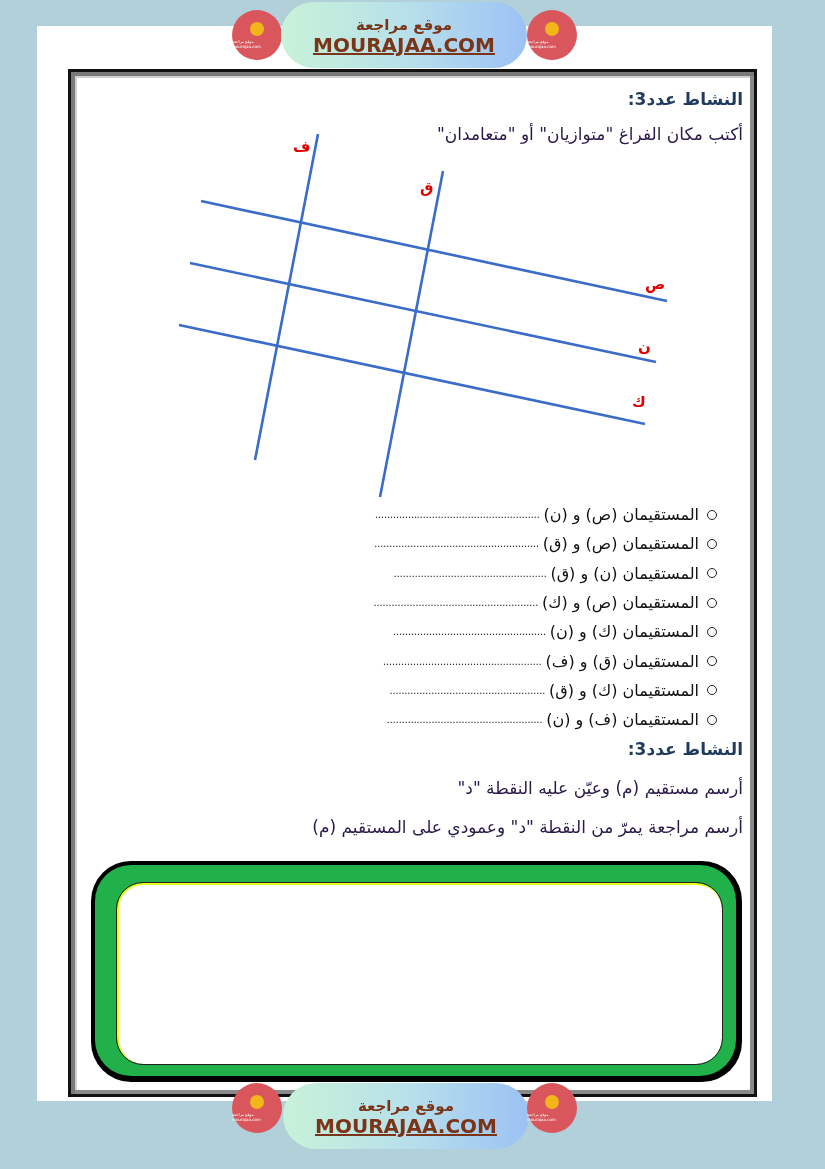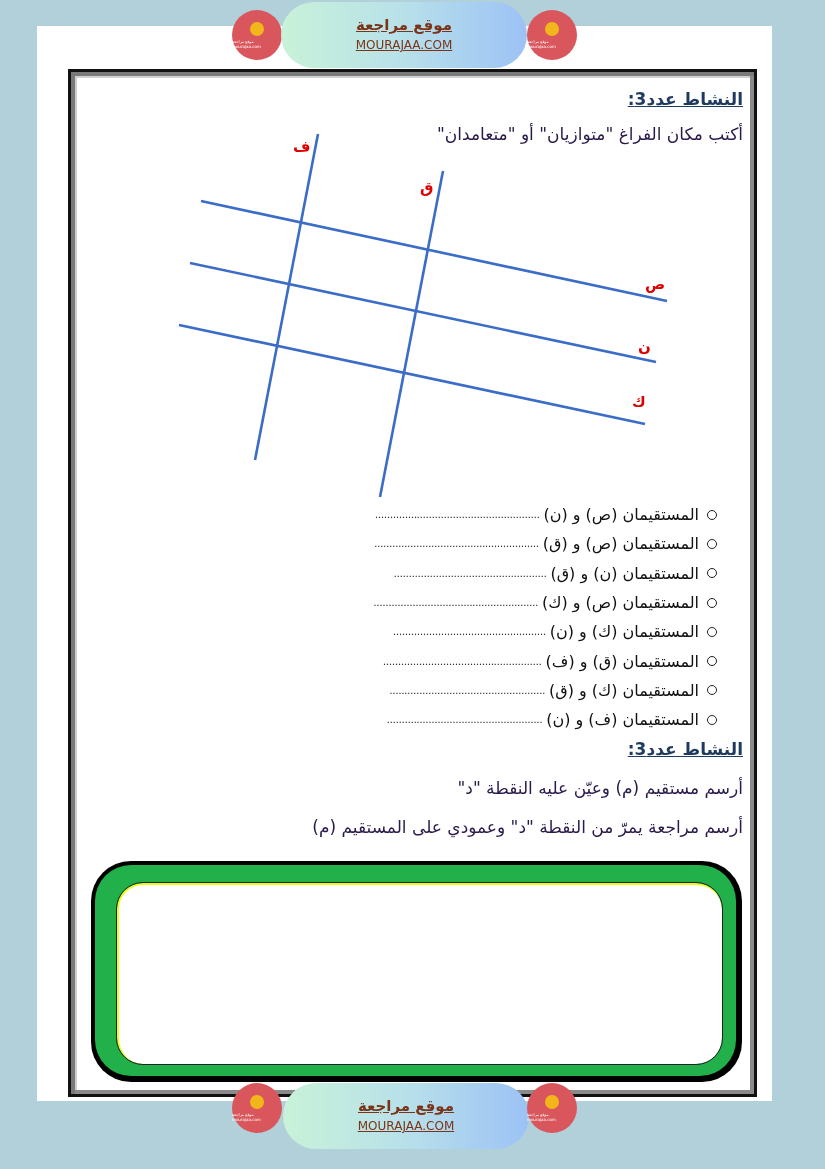--- a/index.html
+++ b/index.html
@@ -13,21 +13,21 @@
     background: #ffffff;
   }
   .frame {
     position: absolute; left: 68px; top: 69px; width: 689px; height: 1028px;
     border: 3px solid #111;
     box-shadow: inset 4px 4px 0 #7a7a7a, inset -4px -4px 0 #8a8a8a, inset 6px 6px 0 #d0d0d0;
     background: #fff;
   }
   .rtl { direction: rtl; position: absolute; font-family: "DejaVu Sans", sans-serif; }
   .heading {
-    right: 82px; font-size: 17px; font-weight: bold; color: #1f3a5f; text-decoration: underline;
+    right: 82px; font-size: 17px; font-weight: bold; color: #1f3a5f;
   }
   .instr { right: 82px; font-size: 17px; color: #2a1a4a; }
   .line-label { position: absolute; font-size: 15px; font-weight: bold; color: #e00000; font-family: "DejaVu Sans", sans-serif; }
   .items { position: absolute; right: 108px; top: 500px; width: 400px; }
   .item {
     direction: rtl; display: flex; align-items: center; height: 29.3px;
     font-size: 16px; color: #111;
   }
   .bullet {
     width: 10px; height: 10px; border: 1.2px solid #222; border-radius: 50%;
@@ -52,22 +52,22 @@
     position: absolute; width: 50px; height: 50px; border-radius: 50%;
     background: #d9575c; display: flex; flex-direction: column; align-items: center; justify-content: center;
   }
   .badge .sun { width: 14px; height: 14px; border-radius: 50%; background: #f2b61a; margin-bottom: 3px; }
   .badge .tiny { font-size: 4px; color: #fff; line-height: 5px; }
   .brand {
     position: absolute; width: 246px; height: 66px; border-radius: 33px;
     background: linear-gradient(90deg, #c8f2d8 0%, #b8e0ea 50%, #9cc2f5 100%);
     display: flex; flex-direction: column; align-items: center; justify-content: center;
   }
-  .brand .ar { font-size: 15px; font-weight: bold; color: #7a3418; text-decoration: underline; direction: rtl; line-height: 20px; }
-  .brand .en { font-size: 12px; font-weight: normal; color: #7a3418; text-decoration: underline; line-height: 20px; font-family: "DejaVu Sans", sans-serif; text-align: center; }
+  .brand .ar { font-size: 15px; font-weight: bold; color: #7a3418; direction: rtl; line-height: 20px; }
+  .brand .en { font-size: 20px; font-weight: bold; color: #7a3418; text-decoration: underline; line-height: 20px; font-family: "DejaVu Sans", sans-serif; text-align: center; }
 </style>
 </head>
 <body>
 
 <div class="page"></div>
 <div class="frame"></div>
 
 <div class="badge" style="left:232px; top:10px;">
   <div class="sun"></div>
   <div class="tiny">موقع مراجعة mourajaa.com</div>

